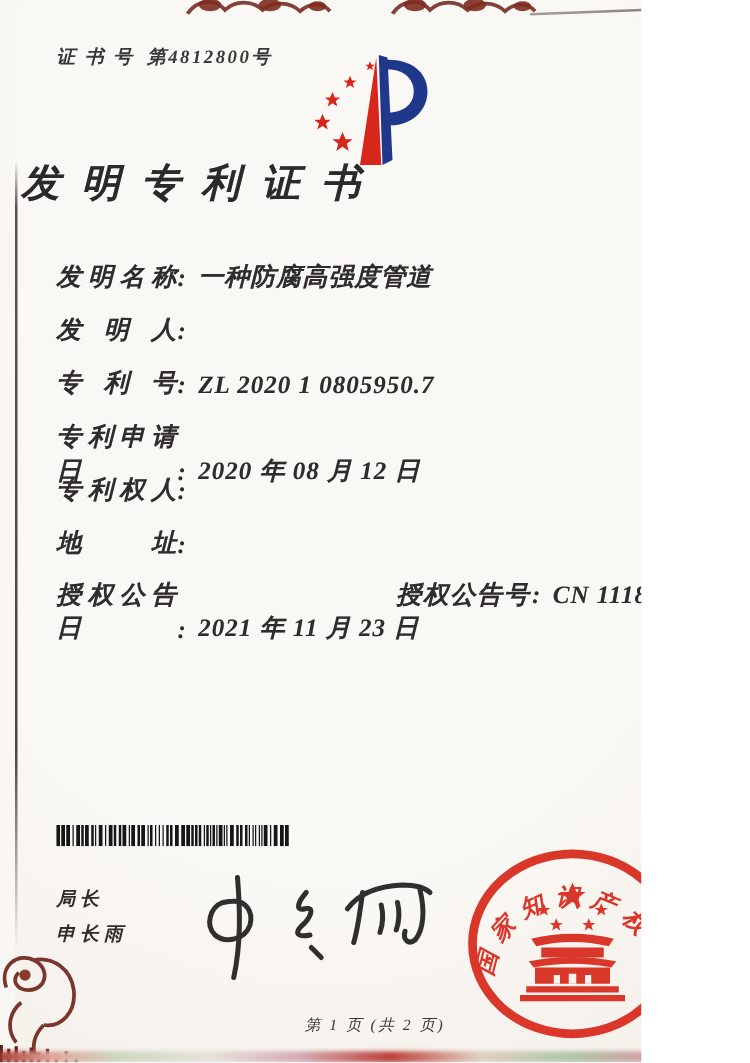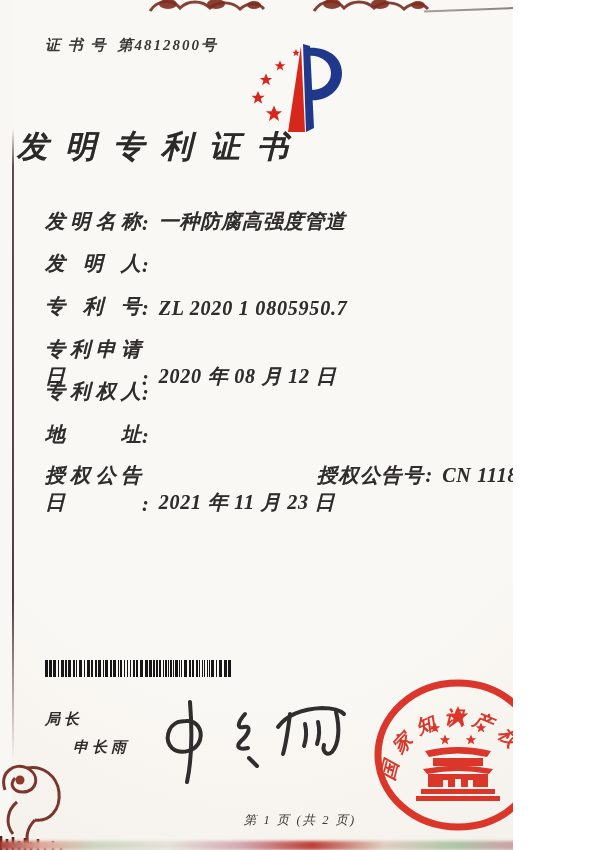--- a/index.html
+++ b/index.html
@@ -319,21 +319,21 @@
         <rect x="164" y="0" width="1" height="17" fill="#161616"></rect>
         <rect x="166" y="0" width="3" height="17" fill="#161616"></rect>
         <rect x="171" y="0" width="1" height="17" fill="#161616"></rect>
         <rect x="174" y="0" width="3" height="17" fill="#161616"></rect>
         <rect x="179" y="0" width="3" height="17" fill="#161616"></rect>
         <rect x="183" y="0" width="3" height="17" fill="#161616"></rect>
       </svg>
   </div>
 
   <div class="abs signoff" style="top:710px;">局长</div>
-  <div class="abs signoff" style="top:738px;margin-left:28px;">申长雨</div>
+  <div class="abs signoff" style="top:738px;">申长雨</div>
 
   <div class="abs" style="left:150px;top:682px;">
     <svg width="200" height="108" viewBox="0 0 200 108">
       <g fill="none" stroke="#1f1e1d" stroke-width="4" stroke-linecap="round" opacity=".92">
         <path d="M28,40 C18,44 14,58 22,66 C30,73 46,70 50,58 C53,47 46,38 36,39 C32,39 29,40 28,40"></path>
         <path d="M40,20 C42,45 43,72 37,100"></path>
         <path d="M95,32 C88,40 86,47 94,45 C102,43 99,52 91,59 C85,65 89,68 98,66"></path>
         <path d="M99,76 C102,79 104,81 107,84"></path>
         <path d="M128,45 C136,34 150,27 172,26 C182,26 190,28 194,32"></path>
         <path d="M140,32 C138,48 136,62 133,72"></path>

